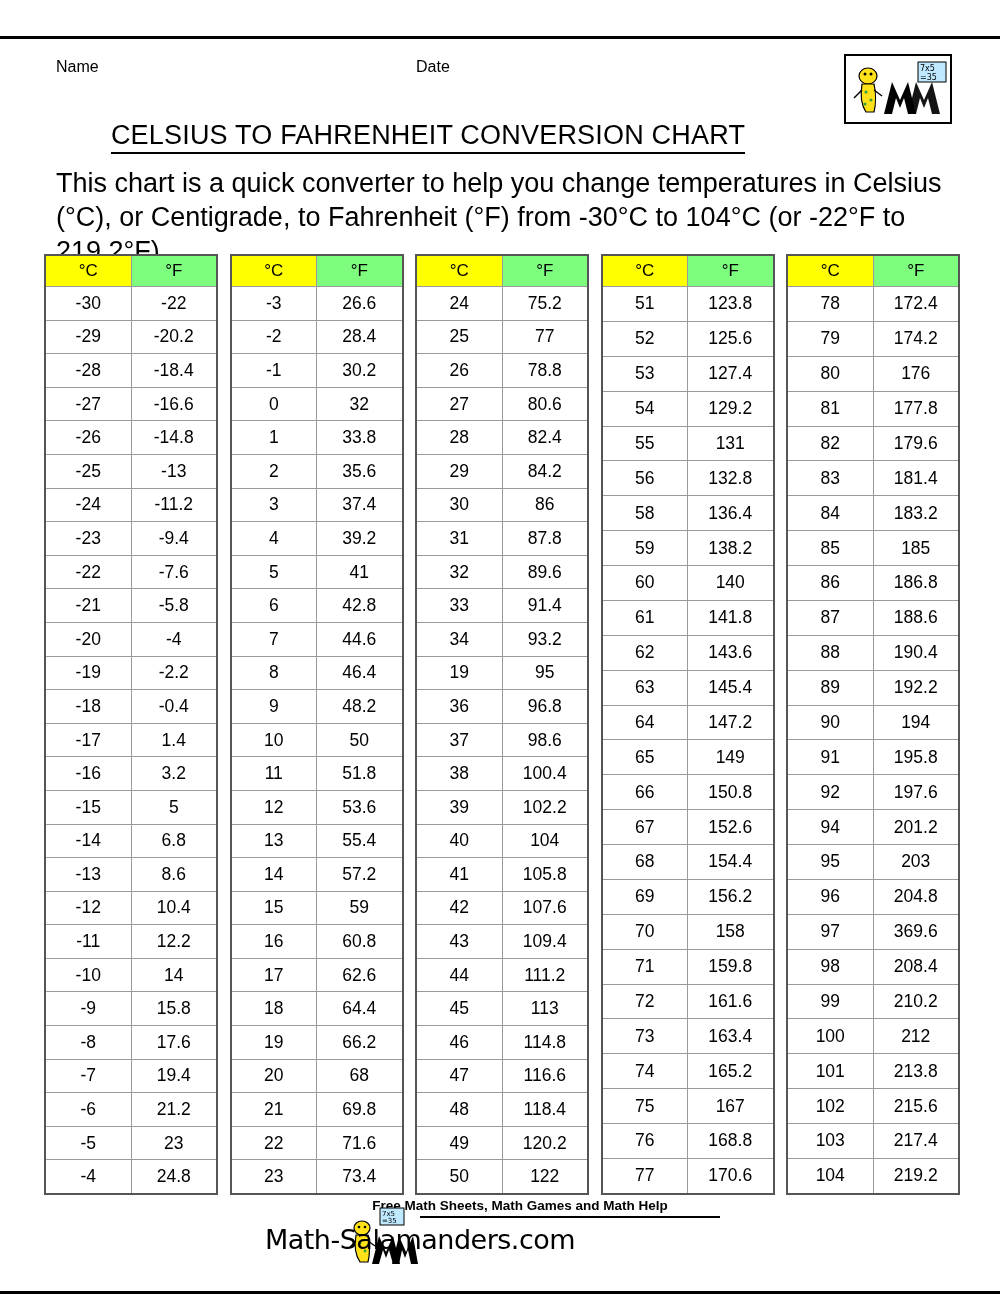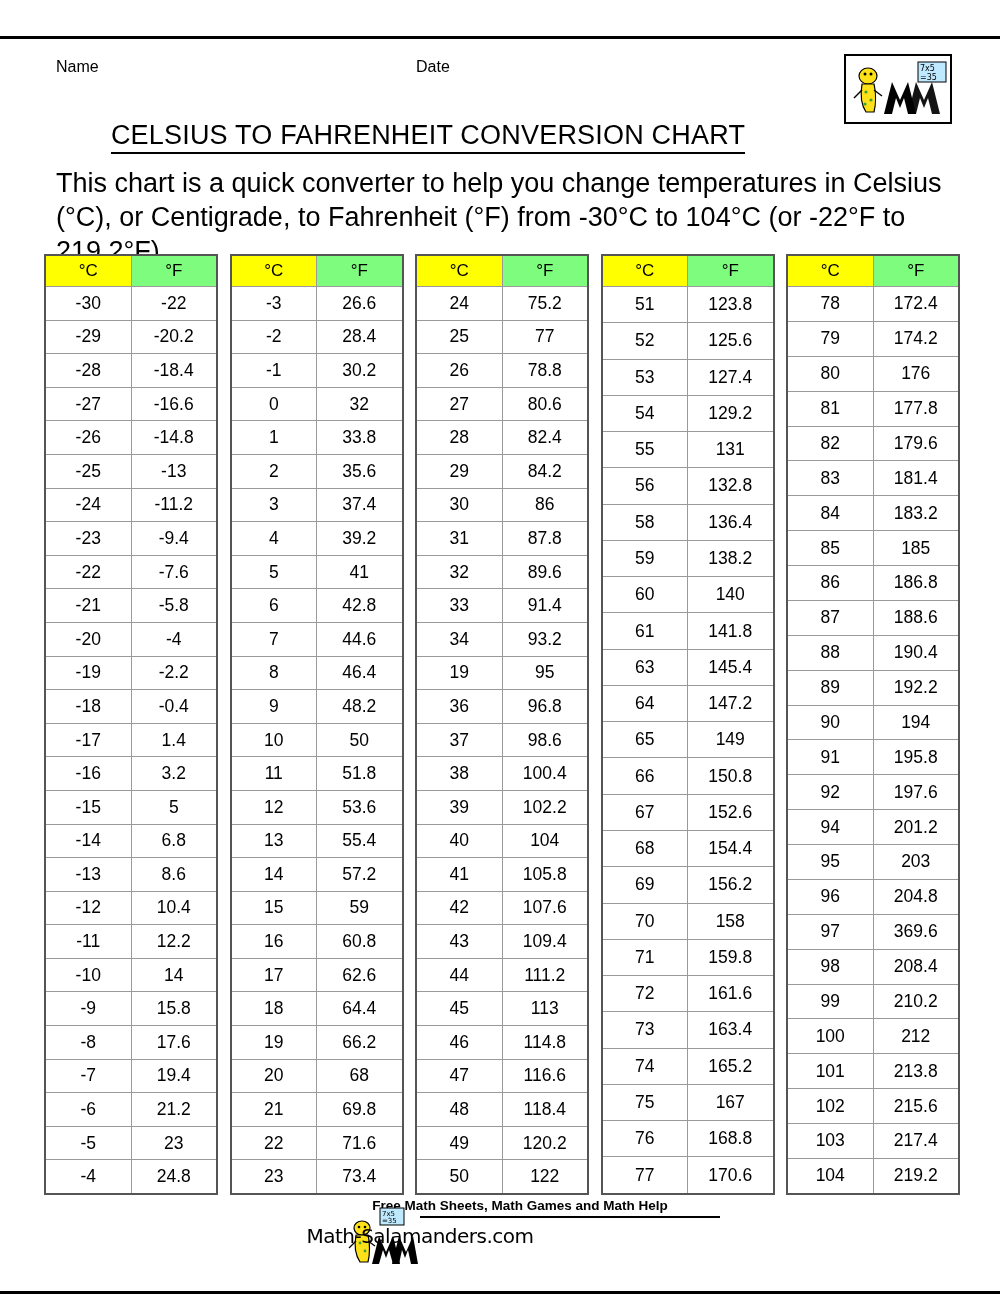--- a/index.html
+++ b/index.html
@@ -140,21 +140,21 @@
   .footer-wrap {
     position: relative;
     height: 78px;
   }
   .brand {
     position: absolute;
     top: 26px;
     left: 0;
     width: 800px;
     font-family: "DejaVu Sans", sans-serif;
-    font-size: 20px;
+    font-size: 27px;
     letter-spacing: -0.5px;
   }
   .footer-logo {
     position: absolute;
     top: 8px;
     left: 326px;
     width: 72px;
     height: 64px;
   }
   .rule-small {
@@ -608,20 +608,24 @@
             <td>59</td>
             <td>138.2</td>
           </tr>
           <tr>
             <td>60</td>
             <td>140</td>
           </tr>
           <tr>
             <td>61</td>
             <td>141.8</td>
+          </tr>
+          <tr>
+            <td>62</td>
+            <td>143.6</td>
           </tr>
           <tr>
             <td>63</td>
             <td>145.4</td>
           </tr>
           <tr>
             <td>64</td>
             <td>147.2</td>
           </tr>
           <tr>

